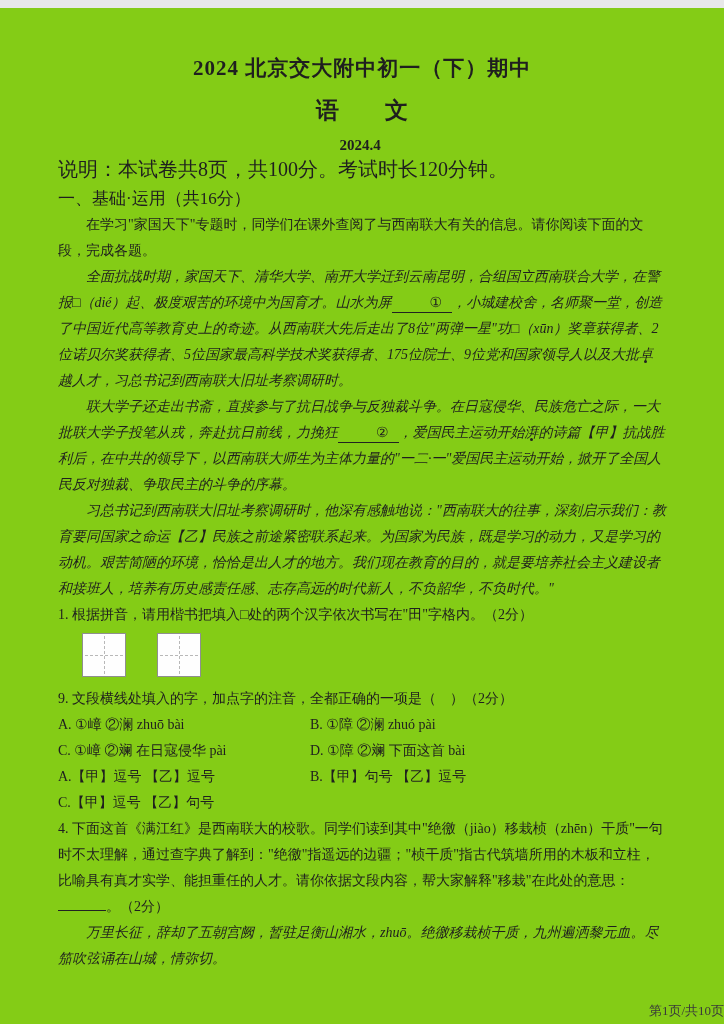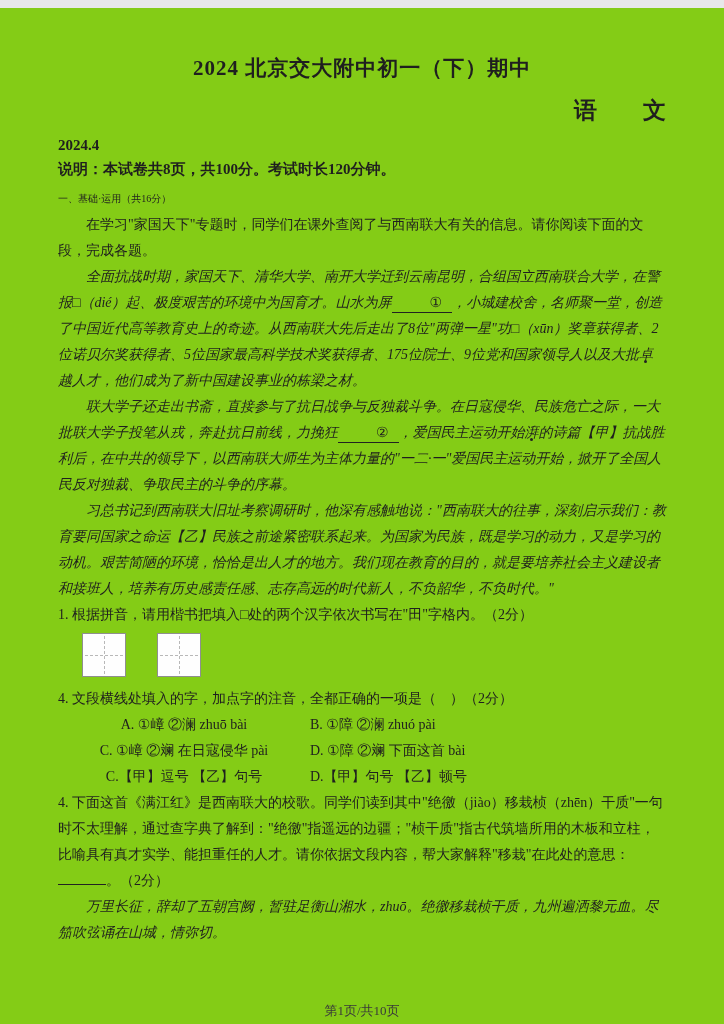--- a/index.html
+++ b/index.html
@@ -19,38 +19,38 @@
     font-size: 21px;
     font-weight: bold;
     text-align: center;
     letter-spacing: 1px;
     line-height: 28px;
     margin: 0 0 14px 0;
   }
   .subject {
     font-size: 23px;
     font-weight: bold;
-    text-align: right;
+    text-align: center;
     line-height: 30px;
     margin: 0 0 8px 0;
   }
   .date-line {
-    text-align: left;
+    text-align: center;
     font-weight: bold;
     font-size: 15px;
     line-height: 22px;
     padding-right: 4px;
   }
   .note-line {
-    font-weight: bold;
-    font-size: 15px;
+    font-weight: normal;
+    font-size: 20px;
     line-height: 27px;
   }
   .sec-heading {
-    font-size: 10px;
+    font-size: 17px;
     line-height: 27px;
     margin-top: 2px;
   }
 
   p { margin: 0; font-size: 14px; line-height: 26px; }
   .indent { text-indent: 2em; }
   .kai { font-style: italic; }
 
   .blank-circ {
     display: inline-block;
@@ -93,80 +93,83 @@
     border-top: 1px dashed #b8b8b8;
   }
   .tian::after {
     content: "";
     position: absolute;
     top: 2px; bottom: 2px; left: 50%;
     border-left: 1px dashed #b8b8b8;
   }
 
   .opt-row { display: flex; font-size: 14px; line-height: 26px; }
-  .opt-row .opt-first { width: 252px; text-align: center; }
+  .opt-row .opt-first { width: 252px; }
 
   .answer-blank {
     display: inline-block;
     width: 48px;
     height: 13px;
     border-bottom: 1.5px solid #222;
     vertical-align: baseline;
   }
 
   .footer {
     position: absolute;
     left: 0; right: 0;
     bottom: 12px;
-    text-align: center;
+    text-align: right;
     font-size: 13px;
     color: #3a3a3a;
   }
 </style>
 </head>
 <body>
 
 <div class="page">
   <div class="content">
 
     <div class="title">2024 北京交大附中初一（下）期中</div>
     <div class="subject">语　　文</div>
     <div class="date-line">2024.4</div>
     <div class="note-line">说明：本试卷共8页，共100分。考试时长120分钟。</div>
 
     <div class="sec-heading">一、基础·运用（共16分）</div>
 
     <p class="indent">在学习"家国天下"专题时，同学们在课外查阅了与西南联大有关的信息。请你阅读下面的文段，完成各题。</p>
 
-    <p class="kai indent"><span>全面抗战时期，家国天下、清华大学、南开大学迁到云南昆明，合组国立西南联合大学，在警报□（dié）起、极度艰苦的环境中为国育才。山水为屏</span><span class="blank-circ">①</span><span>，小城建校舍，名师聚一堂，创造了中国近代高等教育史上的奇迹。从西南联大先后走出了8位"两弹一星"功□（xūn）奖章获得者、2位诺贝尔奖获得者、5位国家最高科学技术奖获得者、175位院士、9位党和国家领导人以及大批</span><span class="em-dot">卓</span><span>越人才，他们成为了新中国建设事业的栋梁之材。</span></p>
+    <p class="kai indent"><span>全面抗战时期，家国天下、清华大学、南开大学迁到云南昆明，合组国立西南联合大学，在警报□（dié）起、极度艰苦的环境中为国育才。山水为屏</span><span class="blank-circ">①</span><span>，小城建校舍，名师聚一堂，创造了中国近代高等教育史上的奇迹。从西南联大先后走出了8位"两弹一星"功□（xūn）奖章获得者、2位诺贝尔奖获得者、5位国家最高科学技术奖获得者、175位院士、9位党和国家领导人以及大批</span><span class="em-dot">卓</span><span>越人才，习总书记到西南联大旧址考察调研时。</span></p>
 
     <p class="kai indent"><span>联大学子还走出书斋，直接参与了抗日战争与反独裁斗争。在日寇侵华、民族危亡之际，一大批联大学子投笔从戎，奔赴抗日前线，力挽狂</span><span class="blank-circ">②</span><span>，爱国民主运动开始</span><span class="em-dot">湃</span><span>的诗篇【甲】抗战胜利后，在中共的领导下，以西南联大师生为主体力量的"一二·一"爱国民主运动开始，掀开了全国人民反对独裁、争取民主的斗争的序幕。</span></p>
 
     <p class="kai indent">习总书记到西南联大旧址考察调研时，他深有感触地说："西南联大的往事，深刻启示我们：教育要同国家之命运【乙】民族之前途紧密联系起来。为国家为民族，既是学习的动力，又是学习的动机。艰苦简陋的环境，恰恰是出人才的地方。我们现在教育的目的，就是要培养社会主义建设者和接班人，培养有历史感责任感、志存高远的时代新人，不负韶华，不负时代。"</p>
 
     <p>1. 根据拼音，请用楷书把填入□处的两个汉字依次书写在"田"字格内。（2分）</p>
 
     <div class="tian-row">
       <div class="tian"></div>
       <div class="tian"></div>
     </div>
 
-    <p>4. 文段横线处填入的字，加点字的注音，全都正确的一项是（　）（2分）</p>
+    <p>9. 文段横线处填入的字，加点字的注音，全都正确的一项是（　）（2分）</p>
     <div class="opt-row">
       <span class="opt-first">A. ①嶂 ②澜 zhuō bài</span>
       <span>B. ①障 ②澜 zhuó pài</span>
     </div>
     <div class="opt-row">
       <span class="opt-first">C. ①嶂 ②斓 在日寇侵华 pài</span>
       <span>D. ①障 ②斓 下面这首 bài</span>
     </div>
 
     <div class="opt-row">
+      <span class="opt-first">A.【甲】逗号 【乙】逗号</span>
+      <span>B.【甲】句号 【乙】逗号</span>
+    </div>
+    <div class="opt-row">
       <span class="opt-first">C.【甲】逗号 【乙】句号</span>
-      <span>D.【甲】句号 【乙】顿号</span>
     </div>
 
     <p><span>4. 下面这首《满江红》是西南联大的校歌。同学们读到其中"绝徼（jiào）移栽桢（zhēn）干质"一句时不太理解，通过查字典了解到："绝徼"指遥远的边疆；"桢干质"指古代筑墙所用的木板和立柱，比喻具有真才实学、能担重任的人才。请你依据文段内容，帮大家解释"移栽"在此处的意思：</span><span class="answer-blank"></span><span>。（2分）</span></p>
 
     <p class="kai indent">万里长征，辞却了五朝宫阙，暂驻足衡山湘水，zhuō。绝徼移栽桢干质，九州遍洒黎元血。尽笳吹弦诵在山城，情弥切。</p>
 
   </div>
 
   <div class="footer">第1页/共10页</div>
 </div>

